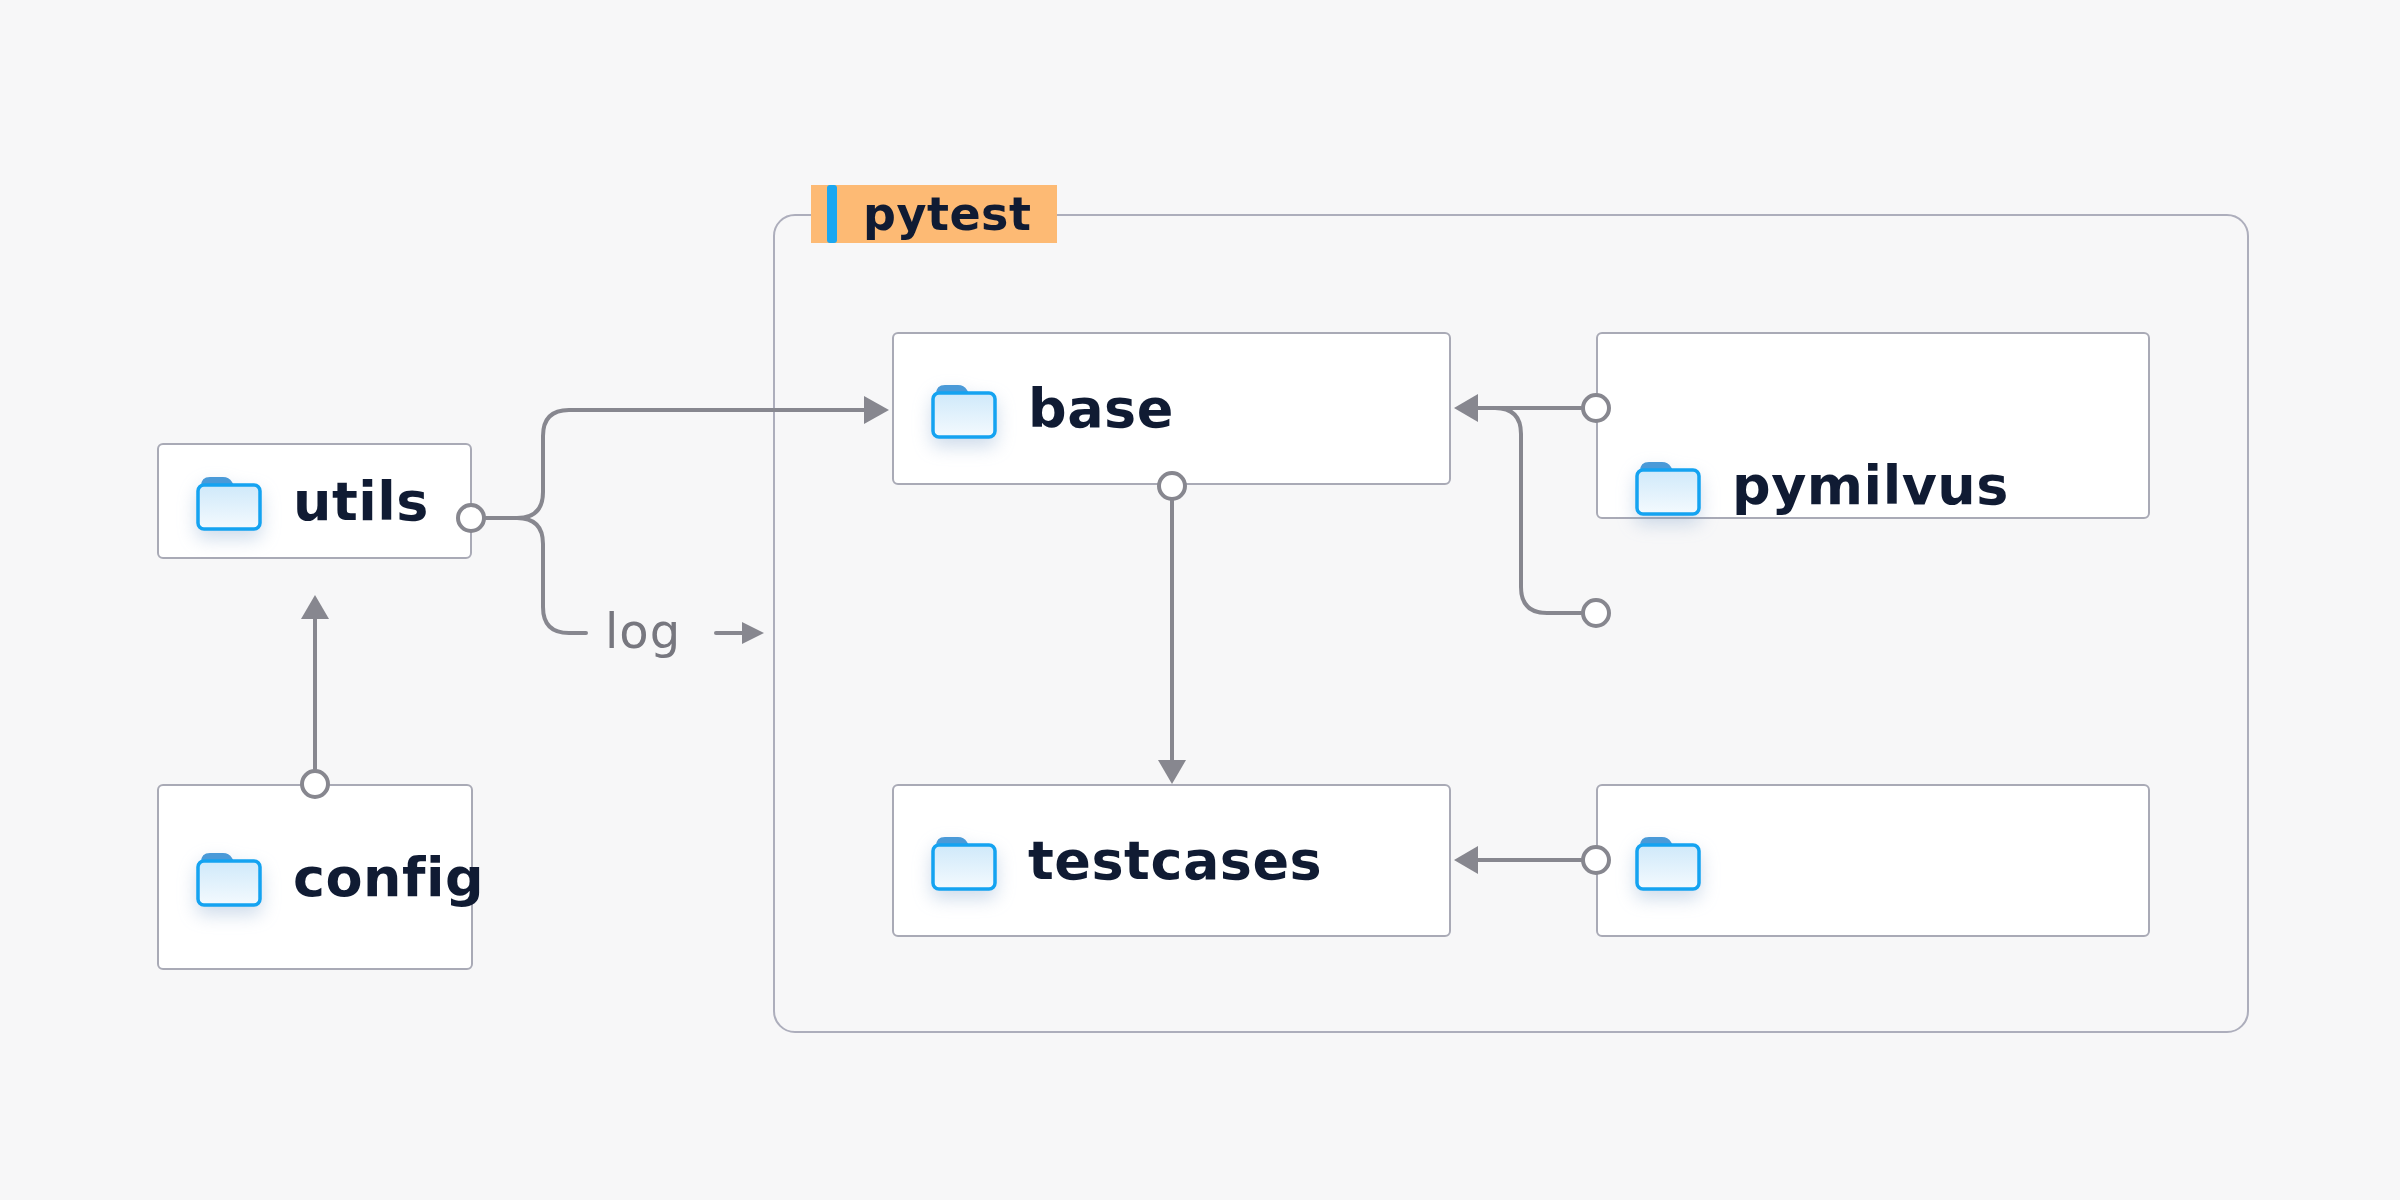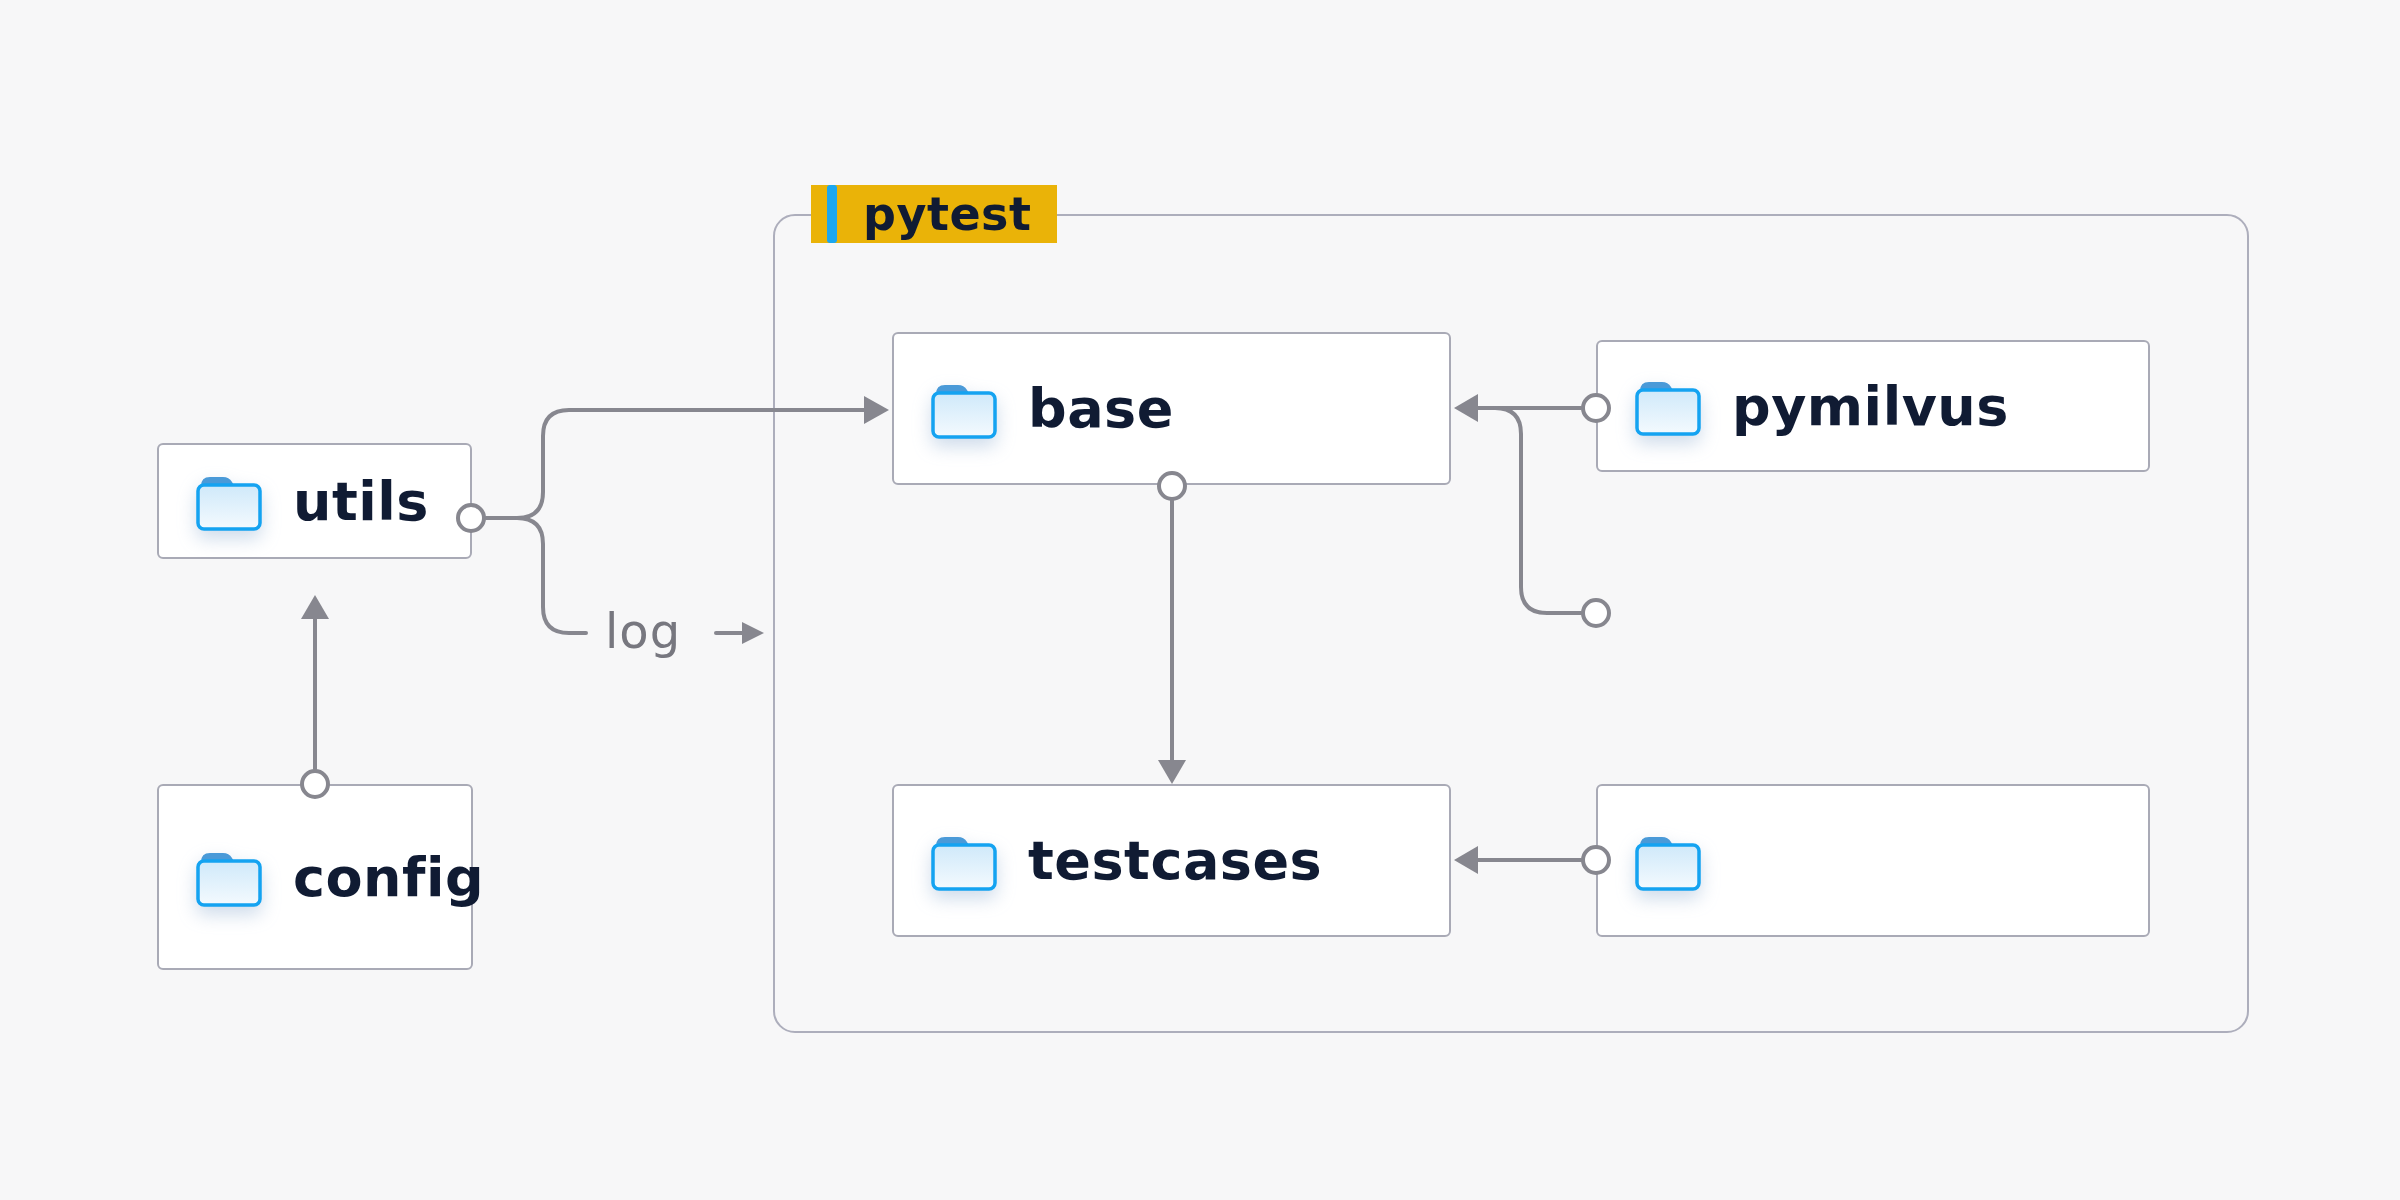--- a/index.html
+++ b/index.html
@@ -20,21 +20,21 @@
     left: 773px; top: 214px;
     width: 1472px; height: 815px;
     border: 2px solid #adaebc;
     border-radius: 22px;
     z-index: 1;
   }
   .container-label {
     position: absolute;
     left: 36px; top: -2px;
     transform: translateY(-50%);
-    background: #eab308;
+    background: #fdba74;
     display: flex;
     align-items: center;
     padding: 0 26px 0 16px;
     z-index: 2;
   }
   .accent-bar {
     display: inline-block;
     width: 10px; height: 58px;
     background: #1ba7f0;
     border-radius: 3px;
@@ -55,21 +55,21 @@
     border-radius: 6px;
     display: flex;
     align-items: center;
     box-sizing: border-box;
     padding-left: 36px;
     z-index: 2;
   }
   .node-utils     { left: 157px;  top: 443px; width: 315px; height: 116px; }
   .node-config    { left: 157px;  top: 784px; width: 316px; height: 186px; }
   .node-base      { left: 892px;  top: 332px; width: 559px; height: 153px; }
-  .node-pymilvus  { left: 1596px; top: 340px; width: 554px; height: 132px; }
+  .node-pymilvus  { left: 1596px; top: 332px; width: 554px; height: 187px; align-items: flex-end; }
   .node-check     { left: 1596px; top: 537px; width: 554px; height: 153px; }
   .node-testcases { left: 892px;  top: 784px; width: 559px; height: 153px; }
   .node-common    { left: 1596px; top: 784px; width: 554px; height: 153px; }
 
   .folder {
     display: inline-flex;
     width: 68px; height: 62px;
     filter: drop-shadow(0 8px 9px rgba(110, 150, 195, 0.33));
   }
   .node-label {

